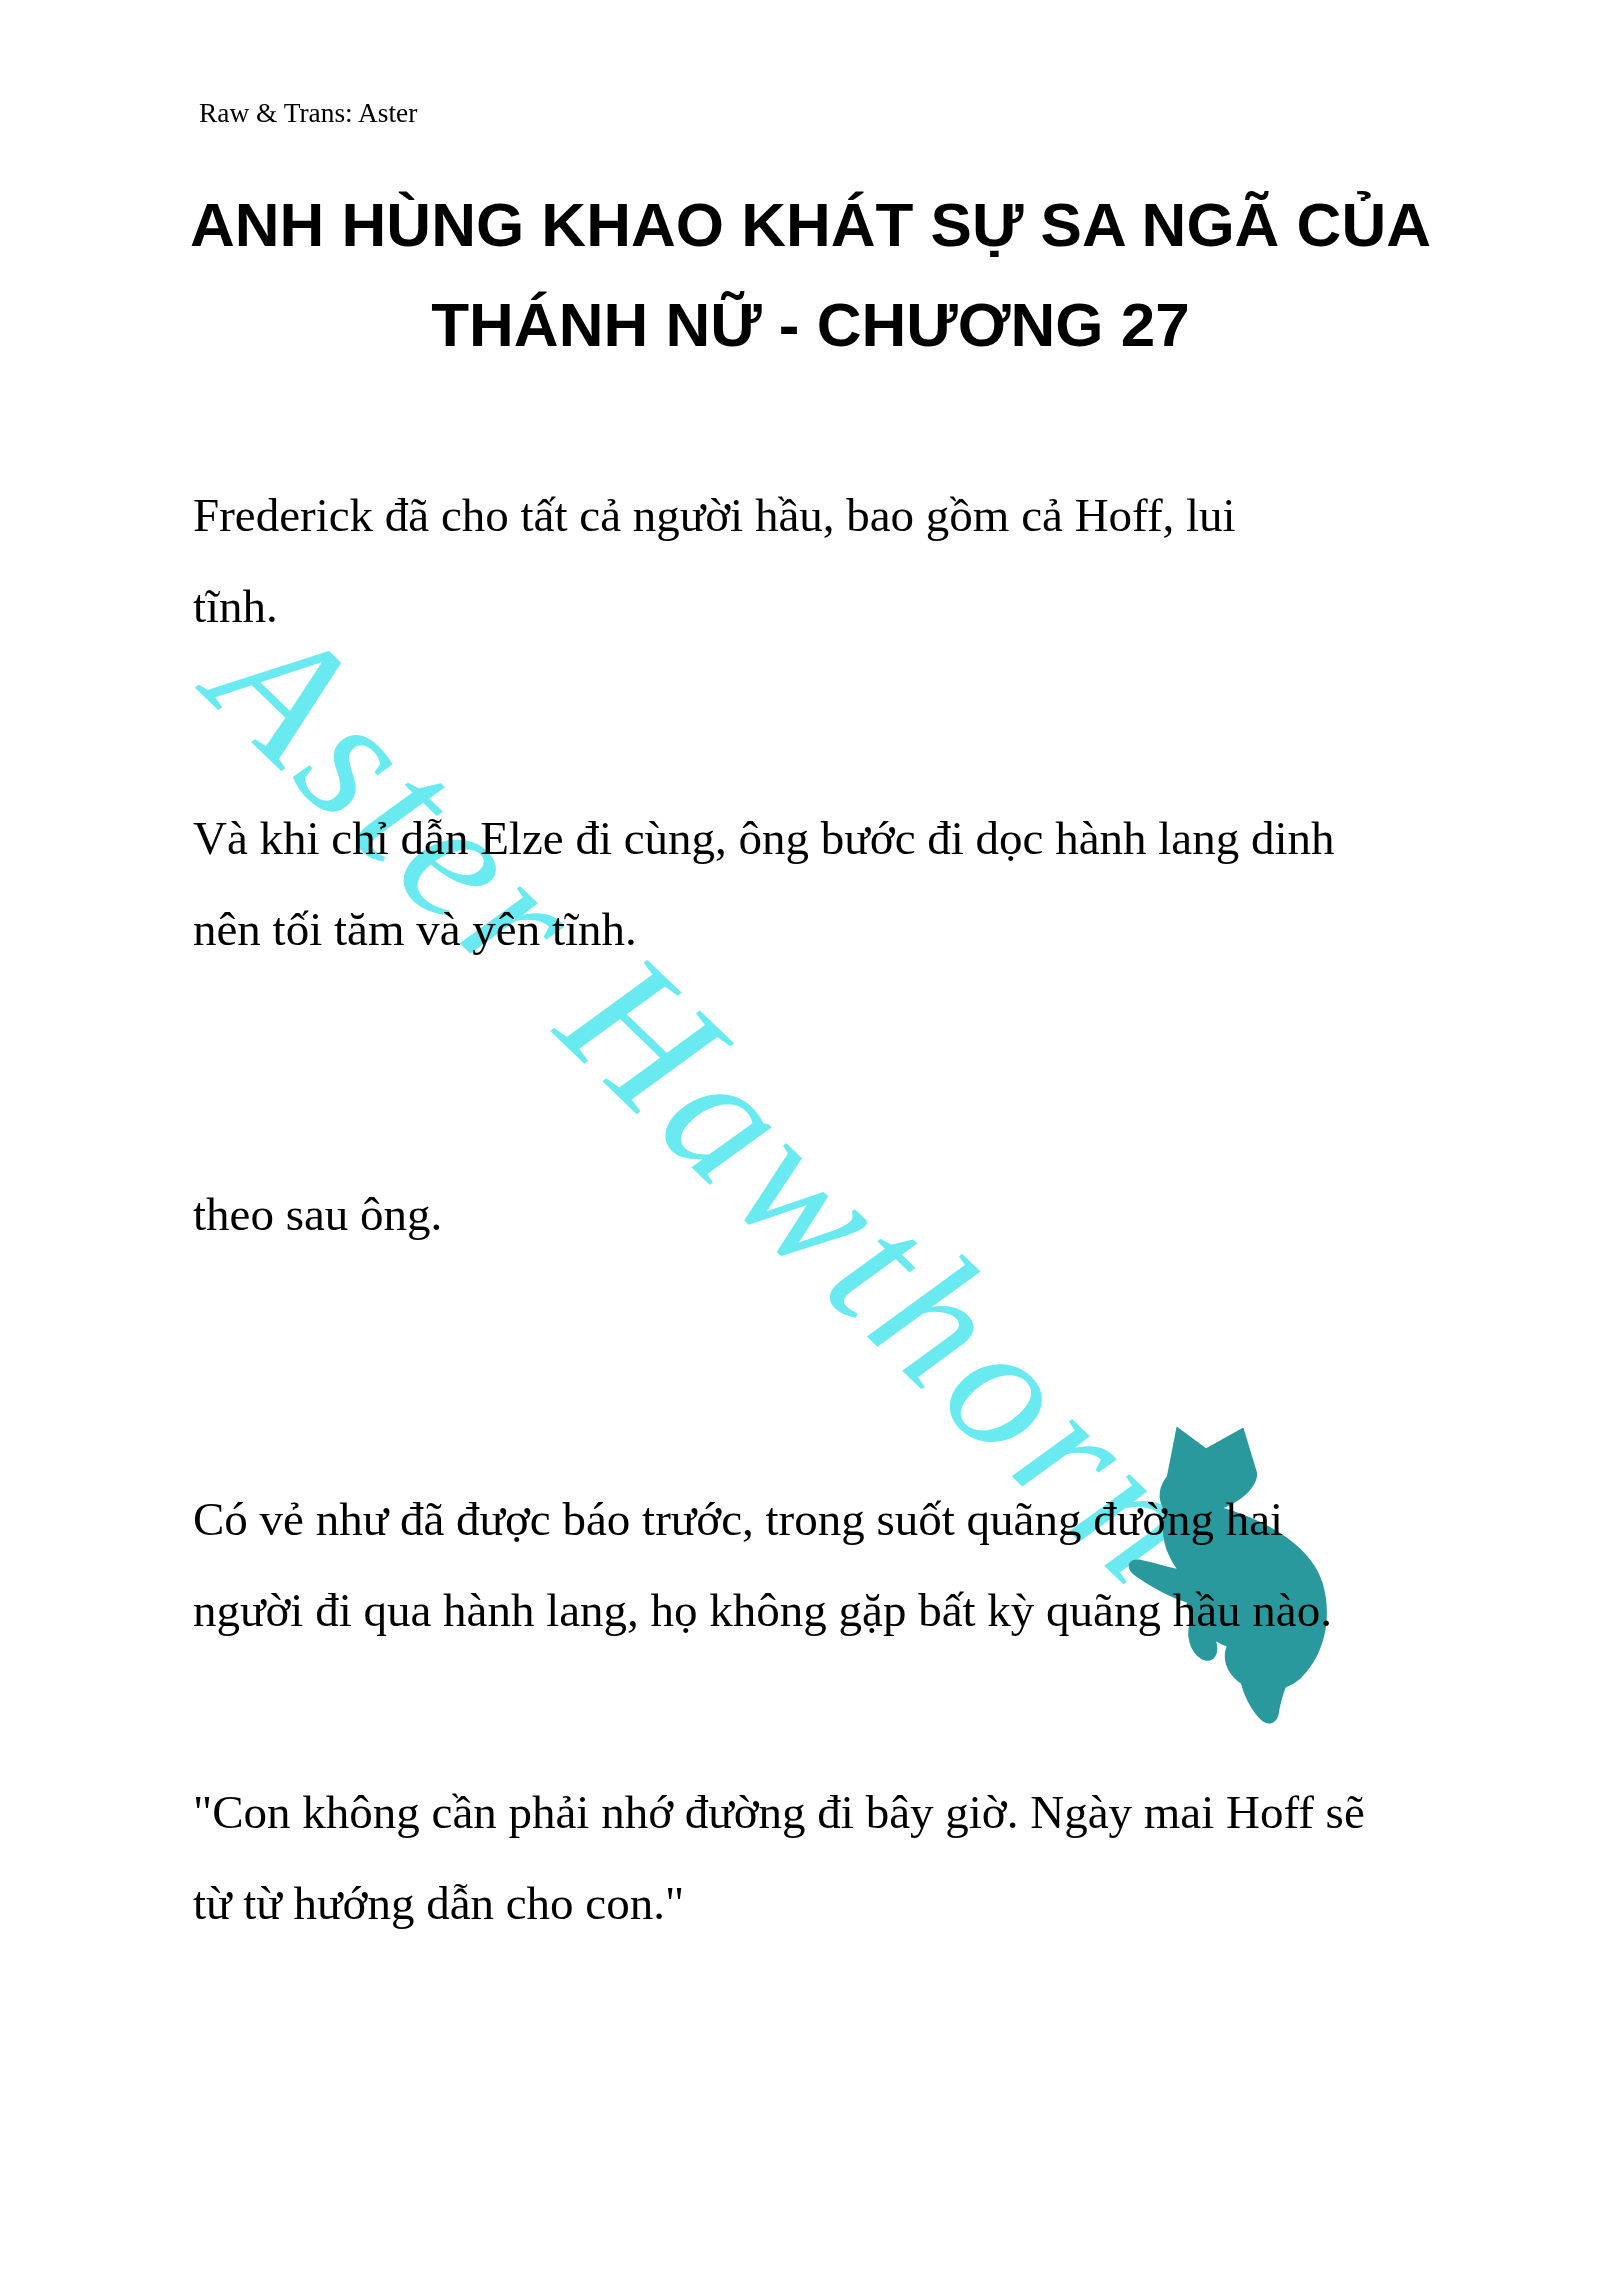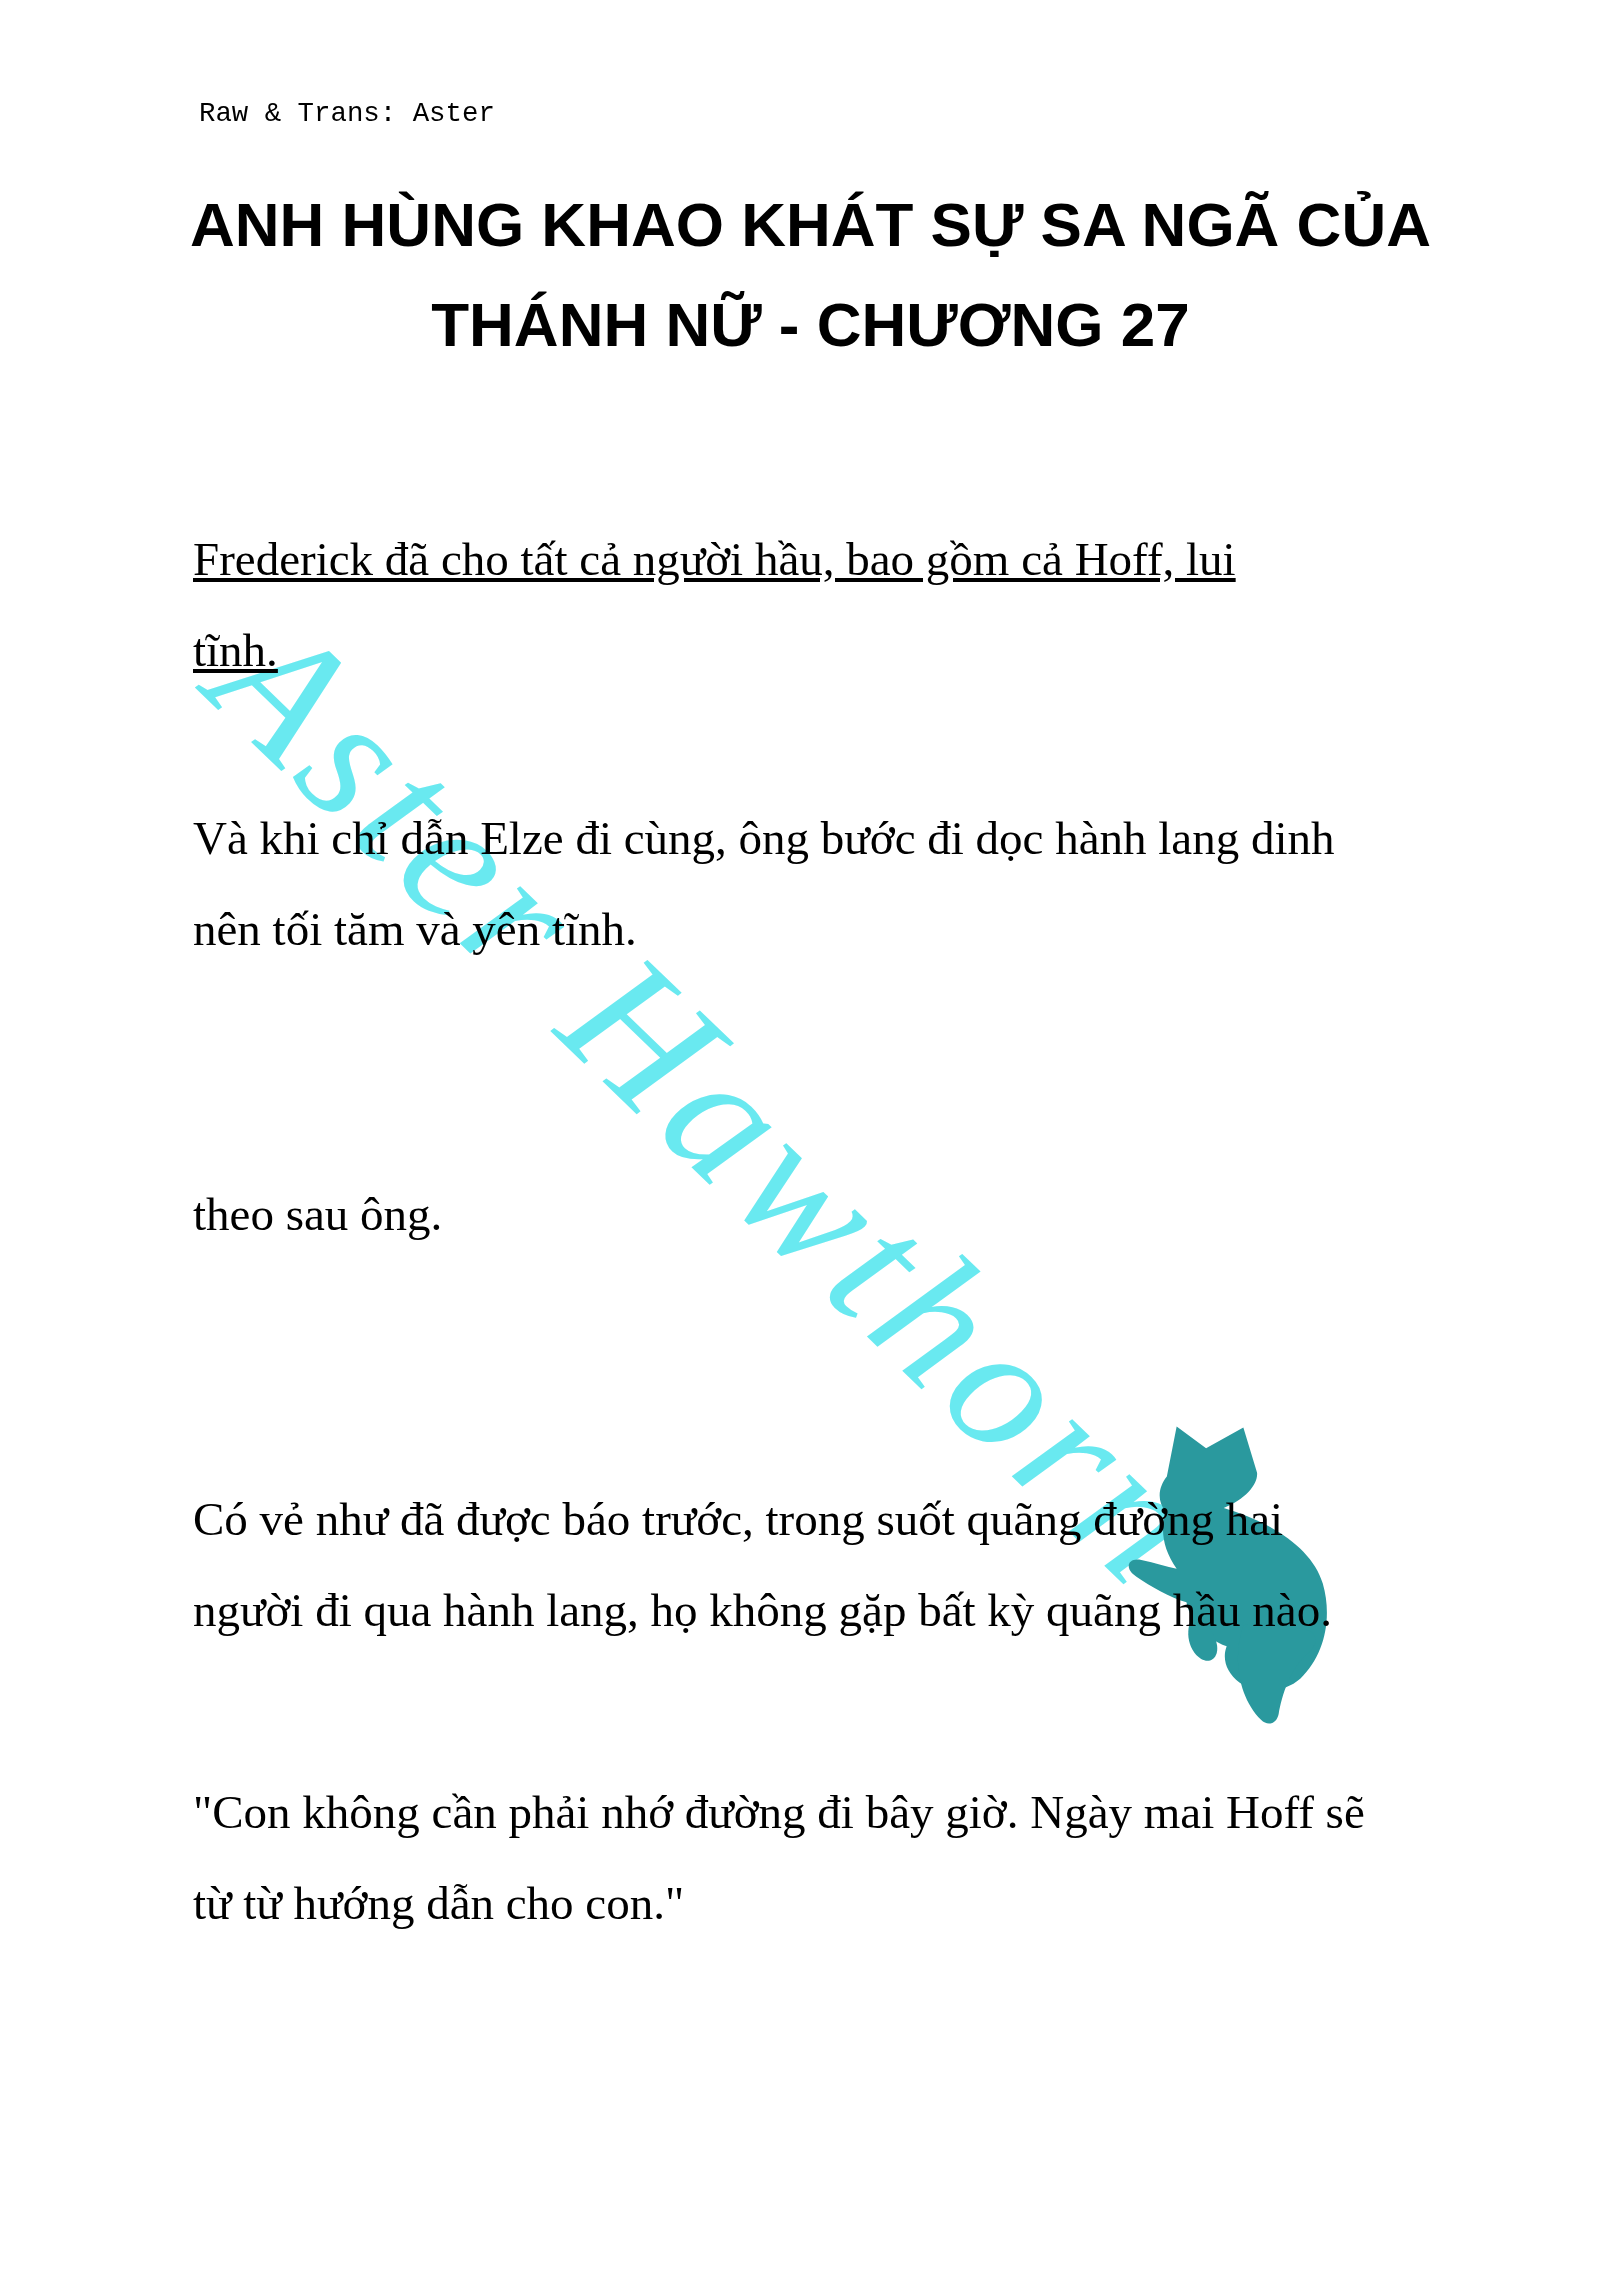--- a/index.html
+++ b/index.html
@@ -30,21 +30,21 @@
   .cat{
     position:absolute;
     left:1108px; top:1402px;
     width:255px; height:363px;
     z-index:2;
   }
   
   .credit{
     position:absolute;
     left:199px; top:97px;
-    font-family:Liberation Mono, monospace;
+    font-family:Liberation Serif, serif;
     font-size:27.4px;
     line-height:33px;
     z-index:3;
   }
   
   .title{
     position:absolute;
     left:0; top:175px;
     width:1621px;
     margin:0;
@@ -60,21 +60,21 @@
   .bp{
     position:absolute;
     left:193px;
     width:1274px;
     margin:0;
     font-size:47px;
     line-height:91px;
     z-index:3;
   }
   .bp .line{display:block; white-space:nowrap;}
-  .p1{top:514px;text-decoration:underline;}
+  .p1{top:470px;}
   .p2{top:793px;}
   .p3{top:1169px;}
   .p4{top:1474px;}
   .p5{top:1767px;}
 </style>
 </head>
 <body>
 
 <div class="page" style="color: rgb(0, 0, 0);">
 

